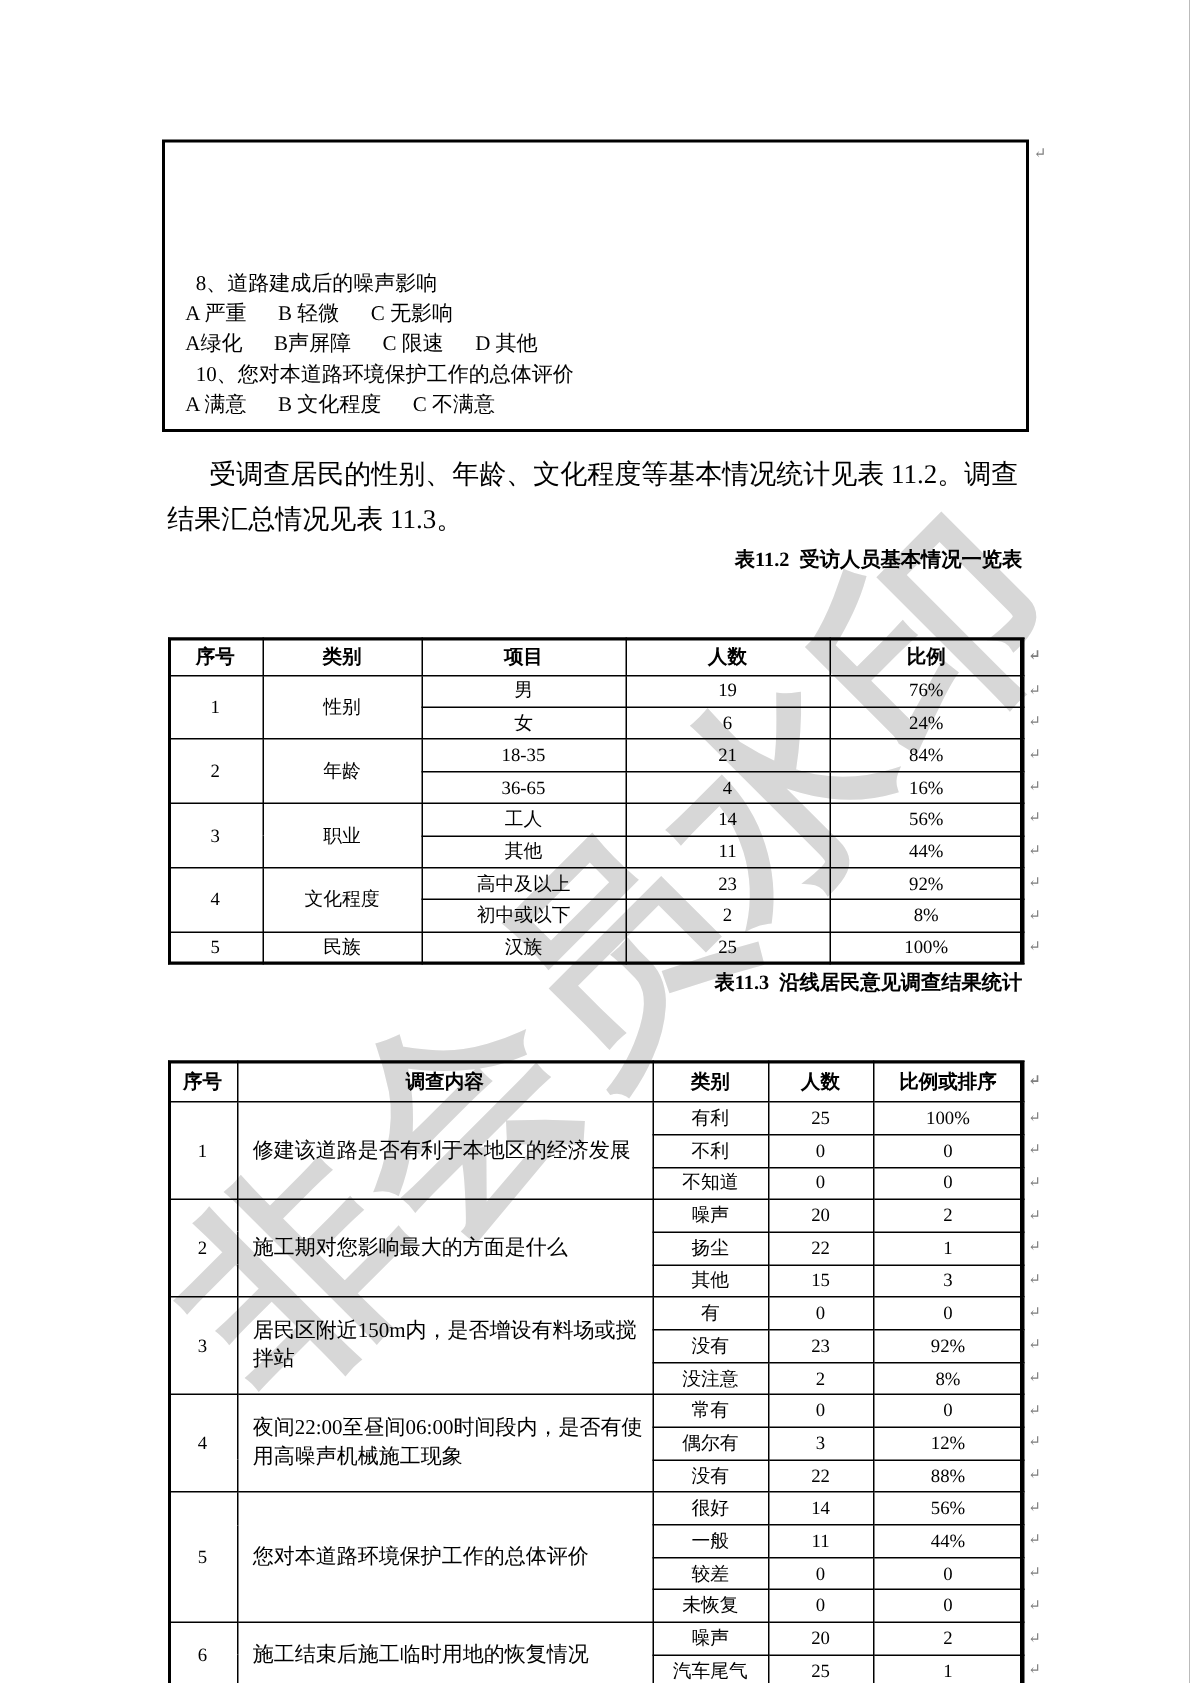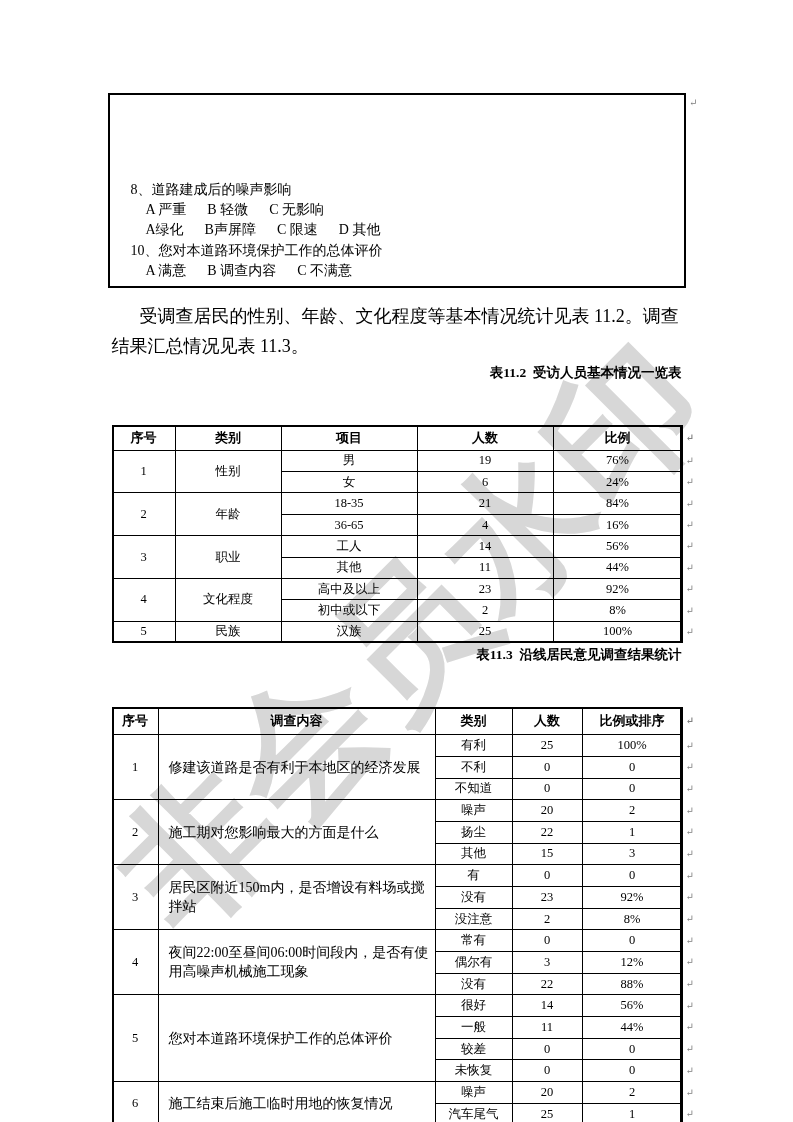--- a/index.html
+++ b/index.html
@@ -17,21 +17,21 @@
   }
   .content { position:relative; width:570px; margin:0 auto; padding-top:93px; z-index:1; }
 
   
   .qbox {
     position:relative; width:578px; margin-left:-4px; box-sizing:border-box;
     border:2px solid #000; padding:3px 0 4px 0;
     font-size:14px; line-height:20.4px; white-space:pre-wrap;
   }
   .qbox .q   { padding-left:21px; }
-  .qbox .opt { padding-left:36px; }
+  .qbox .opt { padding-left:14px; }
   .qbox .boxmark { position:absolute; right:-14px; top:3px; }
 
   .pilc { color:#7f7f7f; font-size:10px; line-height:10px; }
 
   .heading { margin-top:25px; font-size:16px; line-height:19px; font-weight:bold; }
   .para { margin-top:13px; font-size:18px; line-height:30px; text-indent:28px; }
 
   .tcaption {
     margin-top:3px; text-align:right; font-weight:bold; font-size:13.5px;
     line-height:17px; white-space:pre-wrap;
@@ -60,21 +60,21 @@
 
 <div class="page">
 
   <div class="watermark">非会员水印</div>
 
   <div class="content">
 
     <div class="qbox">
       <span class="boxmark pilc">↵</span>
       
-    <div class="q">8、道路建成后的噪声影响</div><div class="opt">A 严重      B 轻微      C 无影响</div><div class="opt">A绿化      B声屏障      C 限速      D 其他</div><div class="q">10、您对本道路环境保护工作的总体评价</div><div class="opt">A 满意      B 调查内容      C 不满意</div></div>
+    <div class="q">8、道路建成后的噪声影响</div><div class="opt">A 严重      B 轻微      C 无影响</div><div class="opt">A绿化      B声屏障      C 限速      D 其他</div><div class="q">10、您对本道路环境保护工作的总体评价</div><div class="opt">A 满意      B 文化程度      C 不满意</div></div>
 
 
     <div class="para">受调查居民的性别、年龄、文化程度等基本情况统计见表 11.2。调查结果汇总情况见表 11.3。</div>
 
     <div class="tcaption">表11.2  受访人员基本情况一览表</div>
 
     <div class="twrap">
       <table id="t1">
         <colgroup>
           <col style="width:63px">

